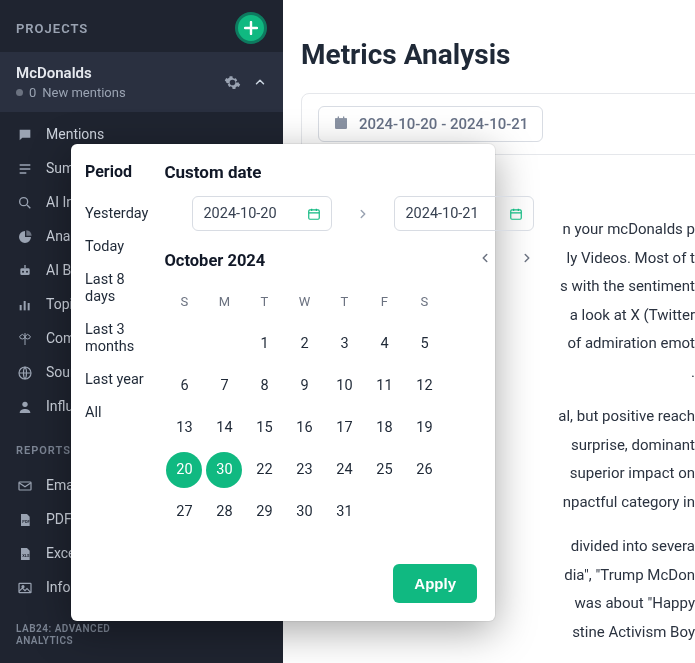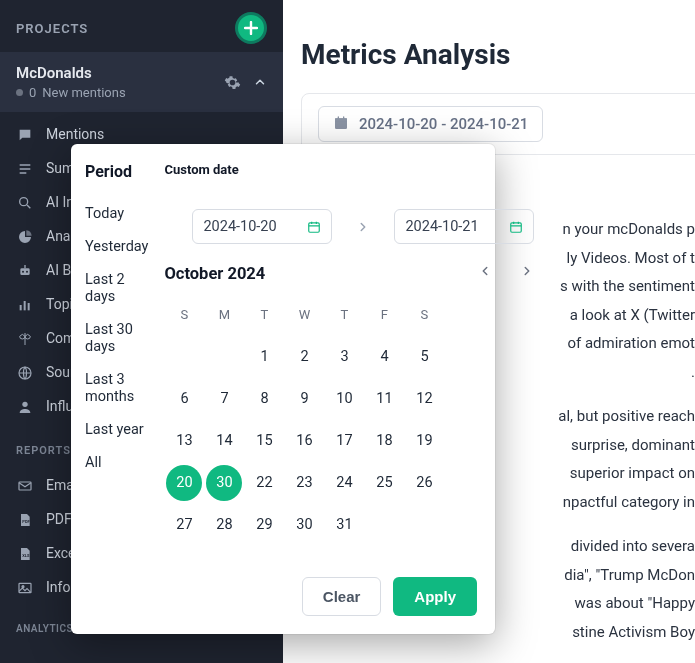--- a/index.html
+++ b/index.html
@@ -31,21 +31,21 @@
   .body-text { margin-top: 60px; font-size: 15px; line-height: 1.9; color: #2b3340; padding-right: 0; }
   .body-text p { margin-bottom: 16px; }
 
   
   .modal { position: absolute; left: 71px; top: 144px; width: 424px; background: #fff; border-radius: 6px; box-shadow: 0 10px 40px rgba(0,0,0,.35), 0 0 0 1px rgba(0,0,0,.05); display: flex; flex-direction: column; }
   .modal-top { display: flex; }
   .period-col { width: 133px; padding: 18px 0 18px 14px; }
   .period-title { font-size: 16px; font-weight: 700; color: #111827; margin-bottom: 16px; }
   .period-item { font-size: 14.5px; color: #1f2937; padding: 8px 0; cursor: pointer; }
   .custom-col { flex: 1; padding: 18px 20px 18px 16px; }
-  .custom-title { font-size: 13px; font-weight: 700; color: #111827; margin-bottom: 32px; }
+  .custom-title { font-size: 17px; font-weight: 700; color: #111827; margin-bottom: 14px; }
   .date-inputs { display: flex; align-items: center; gap: 24px; margin-bottom: 20px; padding-left: 28px; }
   .date-input { border: 1px solid #d8dce3; border-radius: 6px; padding: 8px 10px; display: flex; align-items: center; justify-content: space-between; width: 140px; font-size: 14.5px; color: #374151; }
   .mini-cal { width: 14px; height: 14px; }
   .arrow-sep { color: #9aa3b2; display: flex; align-items: center; }
   .cal-header { display: flex; align-items: flex-start; justify-content: space-between; margin-bottom: 12px; }
   .cal-month { font-size: 16.5px; font-weight: 700; color: #111827; }
   .cal-nav { display: flex; gap: 28px; color: #6b7280; }
   .cal-nav span { cursor: pointer; }
   .cal-grid { display: grid; grid-template-columns: repeat(7, 40px); grid-auto-rows: 40px; gap: 2px 0; }
   .cal-dow { font-size: 13px; color: #6b7280; text-align: center; line-height: 40px; }
@@ -217,20 +217,21 @@
             <rect x="3" y="5" width="18" height="14" rx="1"></rect>
             <circle cx="9" cy="10" r="1.5" fill="#9aa3b2"></circle>
             <path d="M3 17l5-5 4 4 3-3 6 6"></path>
           </svg>
         </span>
         <span>Infographics</span>
       </div>
     </div>
 
   <div class="section-small">
+    <div>LAB24: ADVANCED</div>
     <div>ANALYTICS</div>
   </div>
   <div class="nav-list" id="lab-list">
       <div class="nav-item"></div>
     </div>
 </aside>
 
 <main class="main">
   <h1 class="page-title">Metrics Analysis</h1>
 
@@ -269,24 +270,23 @@
         <span style="display: block;">stine Activism Boy</span>
       </p>
     </div>
 </main>
 
 <div class="modal">
   <div class="modal-top">
     <div class="period-col">
       <div class="period-title">Period</div>
       <div id="period-list">
+          <div class="period-item">Yesterday</div>
           <div class="period-item">Today</div>
-          <div class="period-item">Yesterday</div>
-          <div class="period-item">Last 2 days</div>
-          <div class="period-item">Last 30 days</div>
+          <div class="period-item">Last 8 days</div>
           <div class="period-item">Last 3 months</div>
           <div class="period-item">Last year</div>
           <div class="period-item">All</div>
         </div>
     </div>
     <div class="custom-col">
       <div class="custom-title">Custom date</div>
       <div class="date-inputs">
         <div class="date-input">
           <span>2024-10-20</span>
@@ -366,16 +366,15 @@
           <div class="cal-day">26</div>
           <div class="cal-day">27</div>
           <div class="cal-day">28</div>
           <div class="cal-day">29</div>
           <div class="cal-day">30</div>
           <div class="cal-day">31</div>
         </div>
     </div>
   </div>
   <div class="modal-footer">
-    <button class="btn btn-clear">Clear</button>
     <button class="btn btn-apply">Apply</button>
   </div>
 </div>
 
 </body></html>

